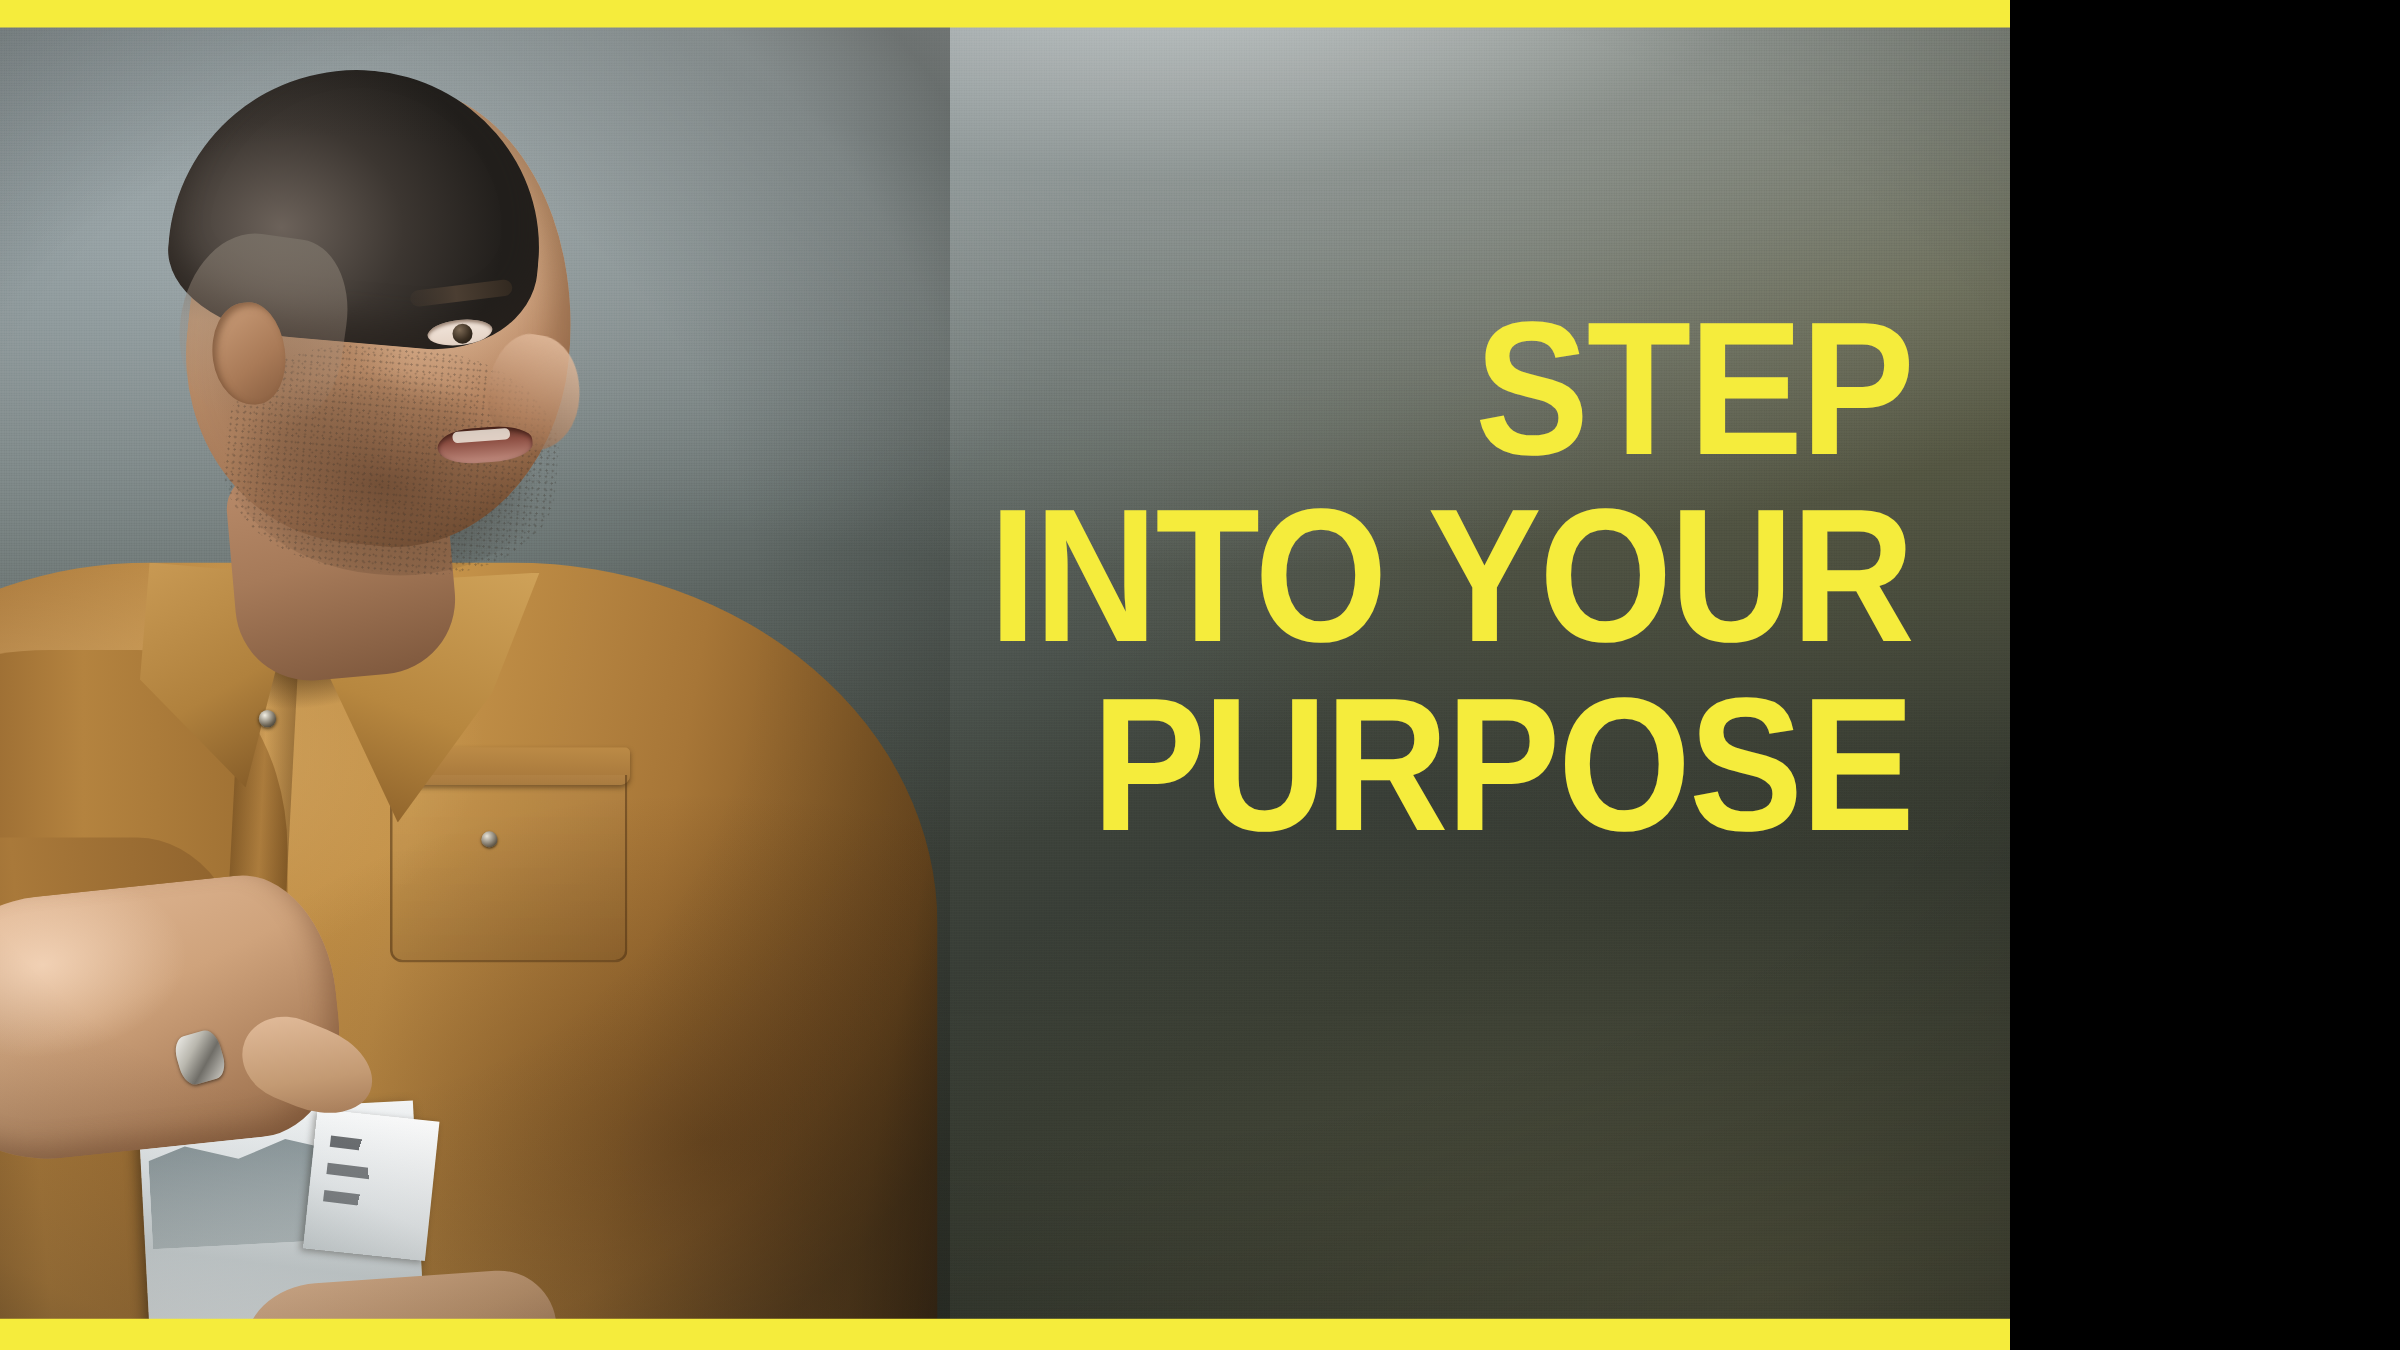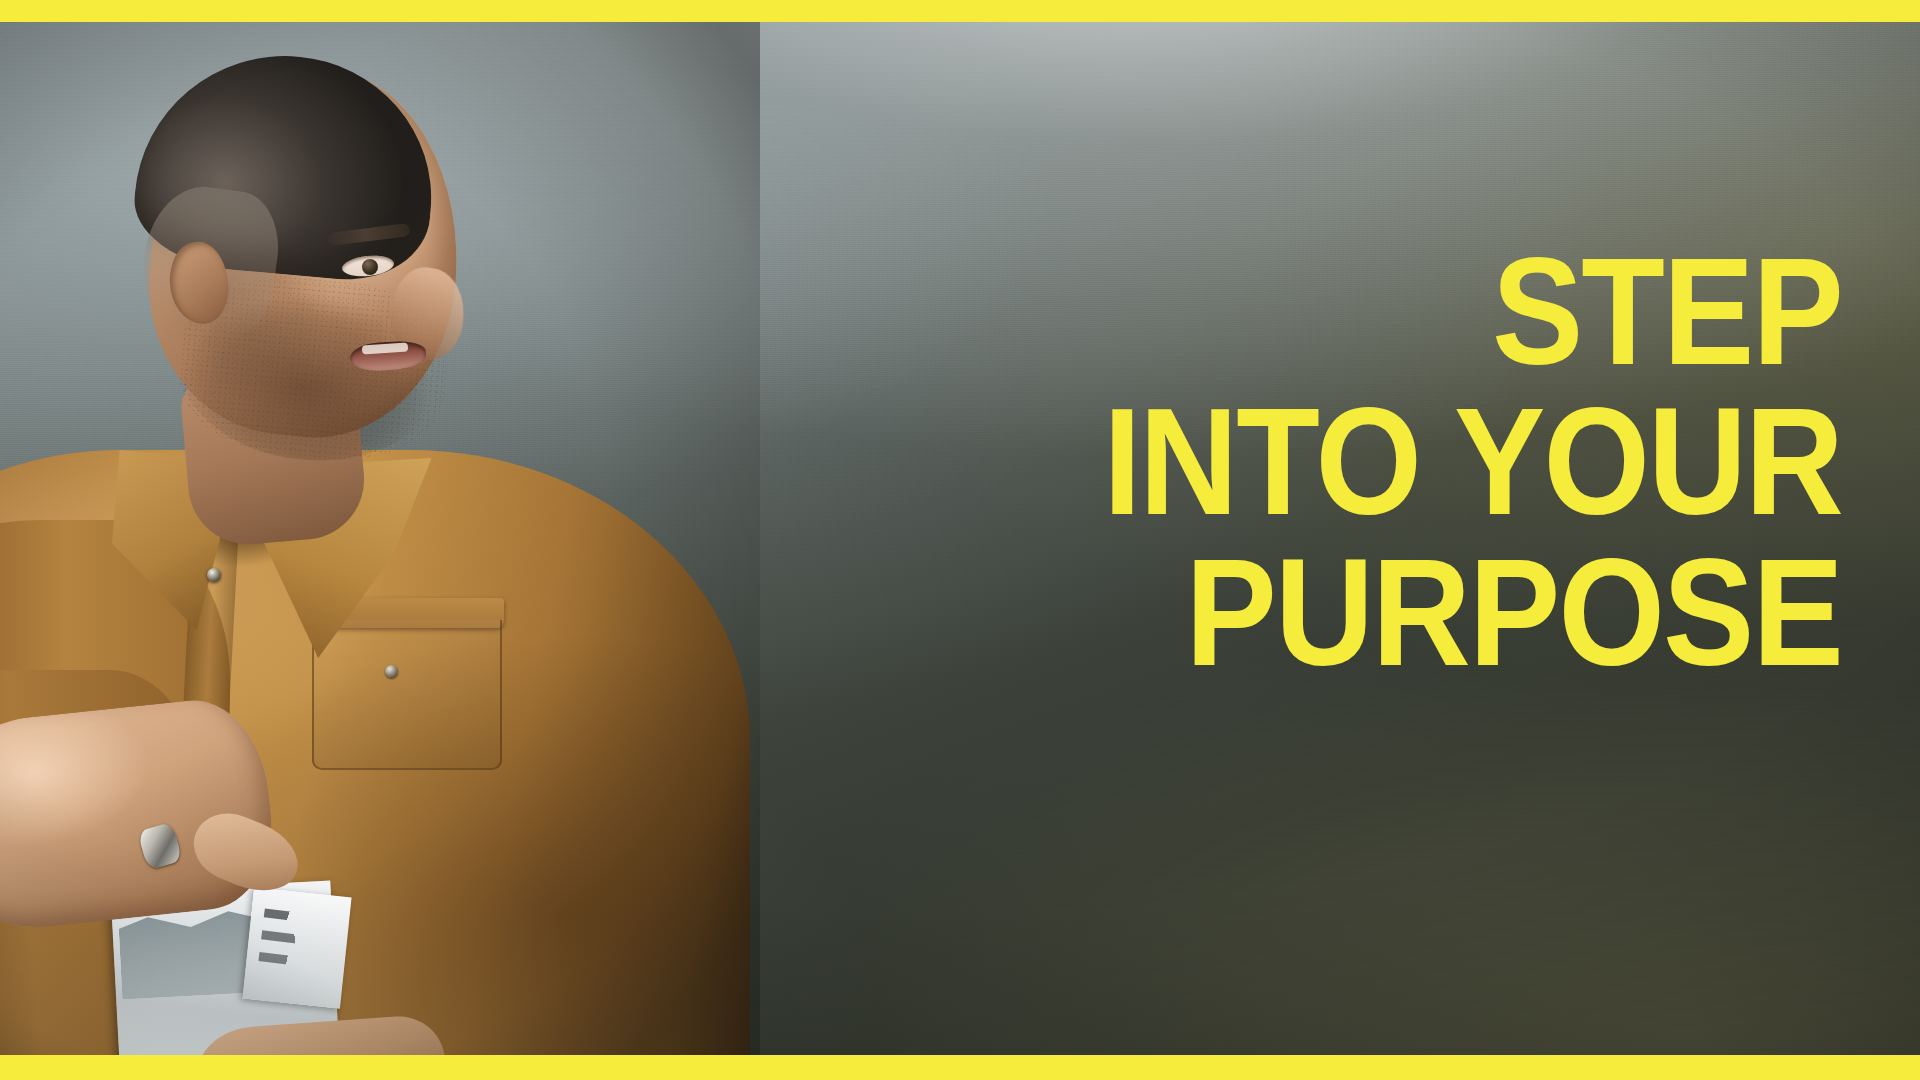--- a/index.html
+++ b/index.html
@@ -1,21 +1,21 @@
 <!DOCTYPE html>
 <html><head>
 <meta charset="utf-8">
 <title>Step Into Your Purpose</title>
 <style>
   * { margin:0; padding:0; box-sizing:border-box; }
   html,body{ width:1920px; height:1080px; overflow:hidden; background:#000;
              font-family:"Liberation Sans", sans-serif; }
 
   #thumb{
-    position:relative; width:1920px; height:1080px; overflow:hidden;
+    position:relative; width:1608px; height:1080px; overflow:hidden;
     background:#4c1d95;
   }
 
   
   .bg-base{
     position:absolute; inset:0;
     background:
       radial-gradient(120% 90% at 60% -10%, rgba(222,226,228,.95) 0%, rgba(170,178,180,.55) 26%, rgba(90,96,90,0) 58%),
       radial-gradient(95% 70% at 12% 18%,  rgba(160,172,176,.85) 0%, rgba(110,122,124,.35) 45%, rgba(60,66,62,0) 75%),
       radial-gradient(80% 60% at 96% 22%,  rgba(116,112,74,.55) 0%, rgba(70,70,48,0) 70%),

